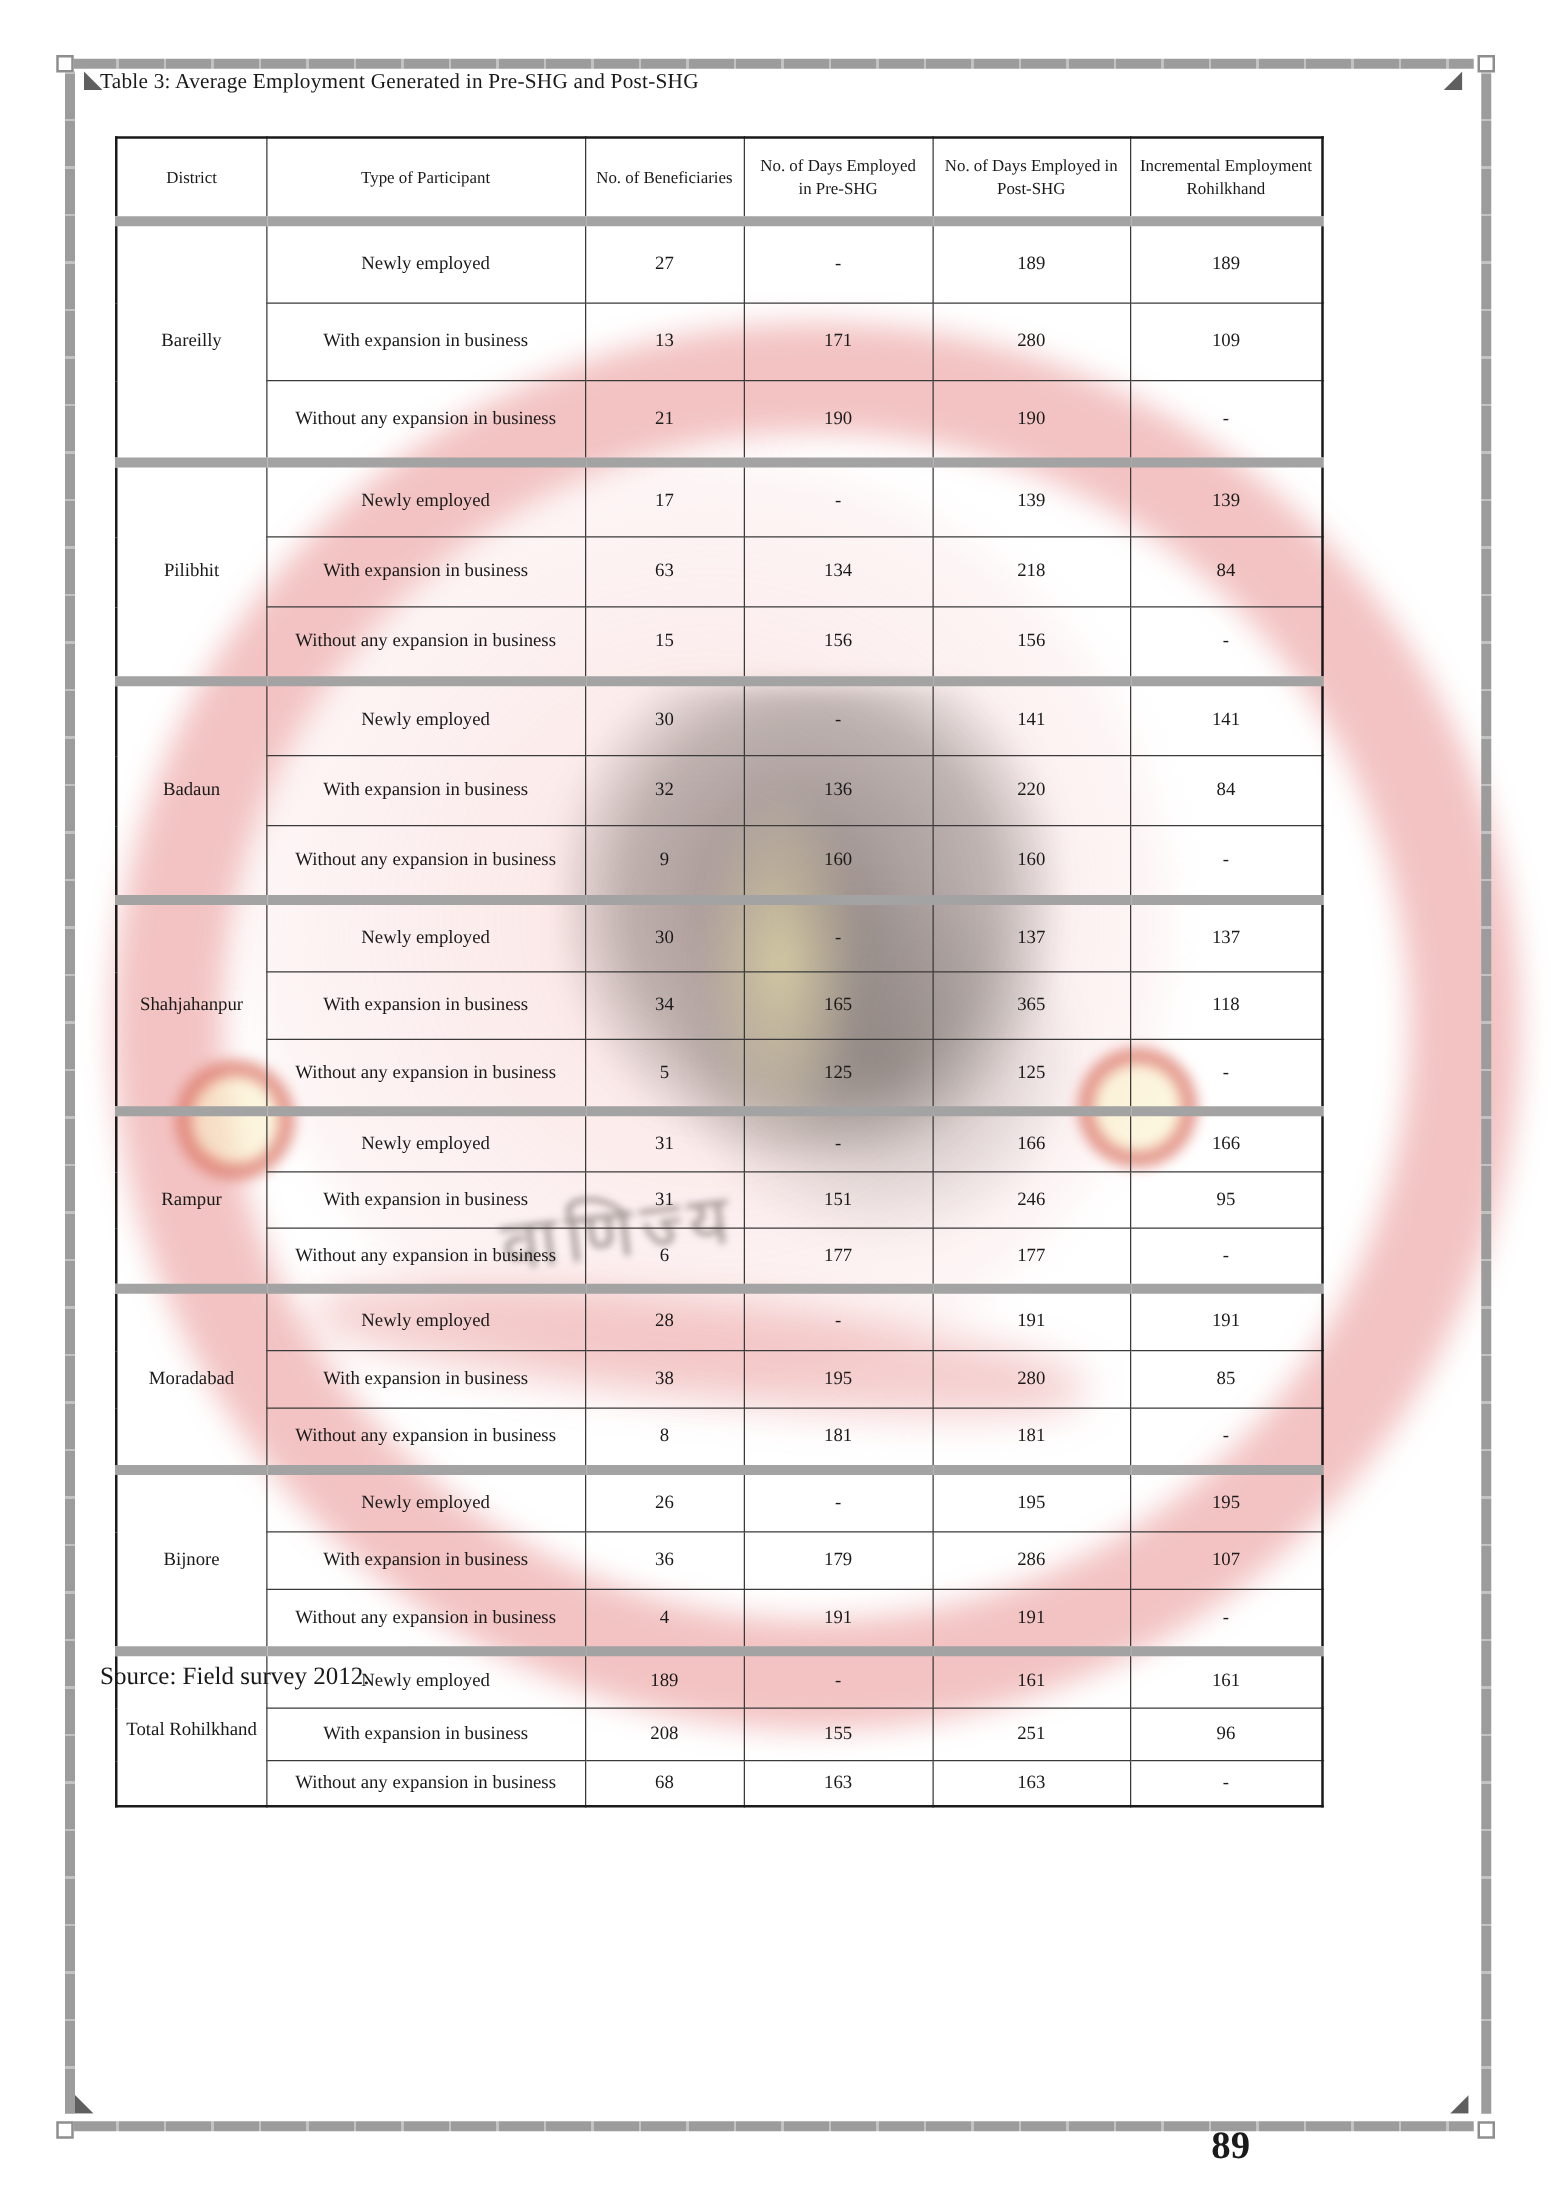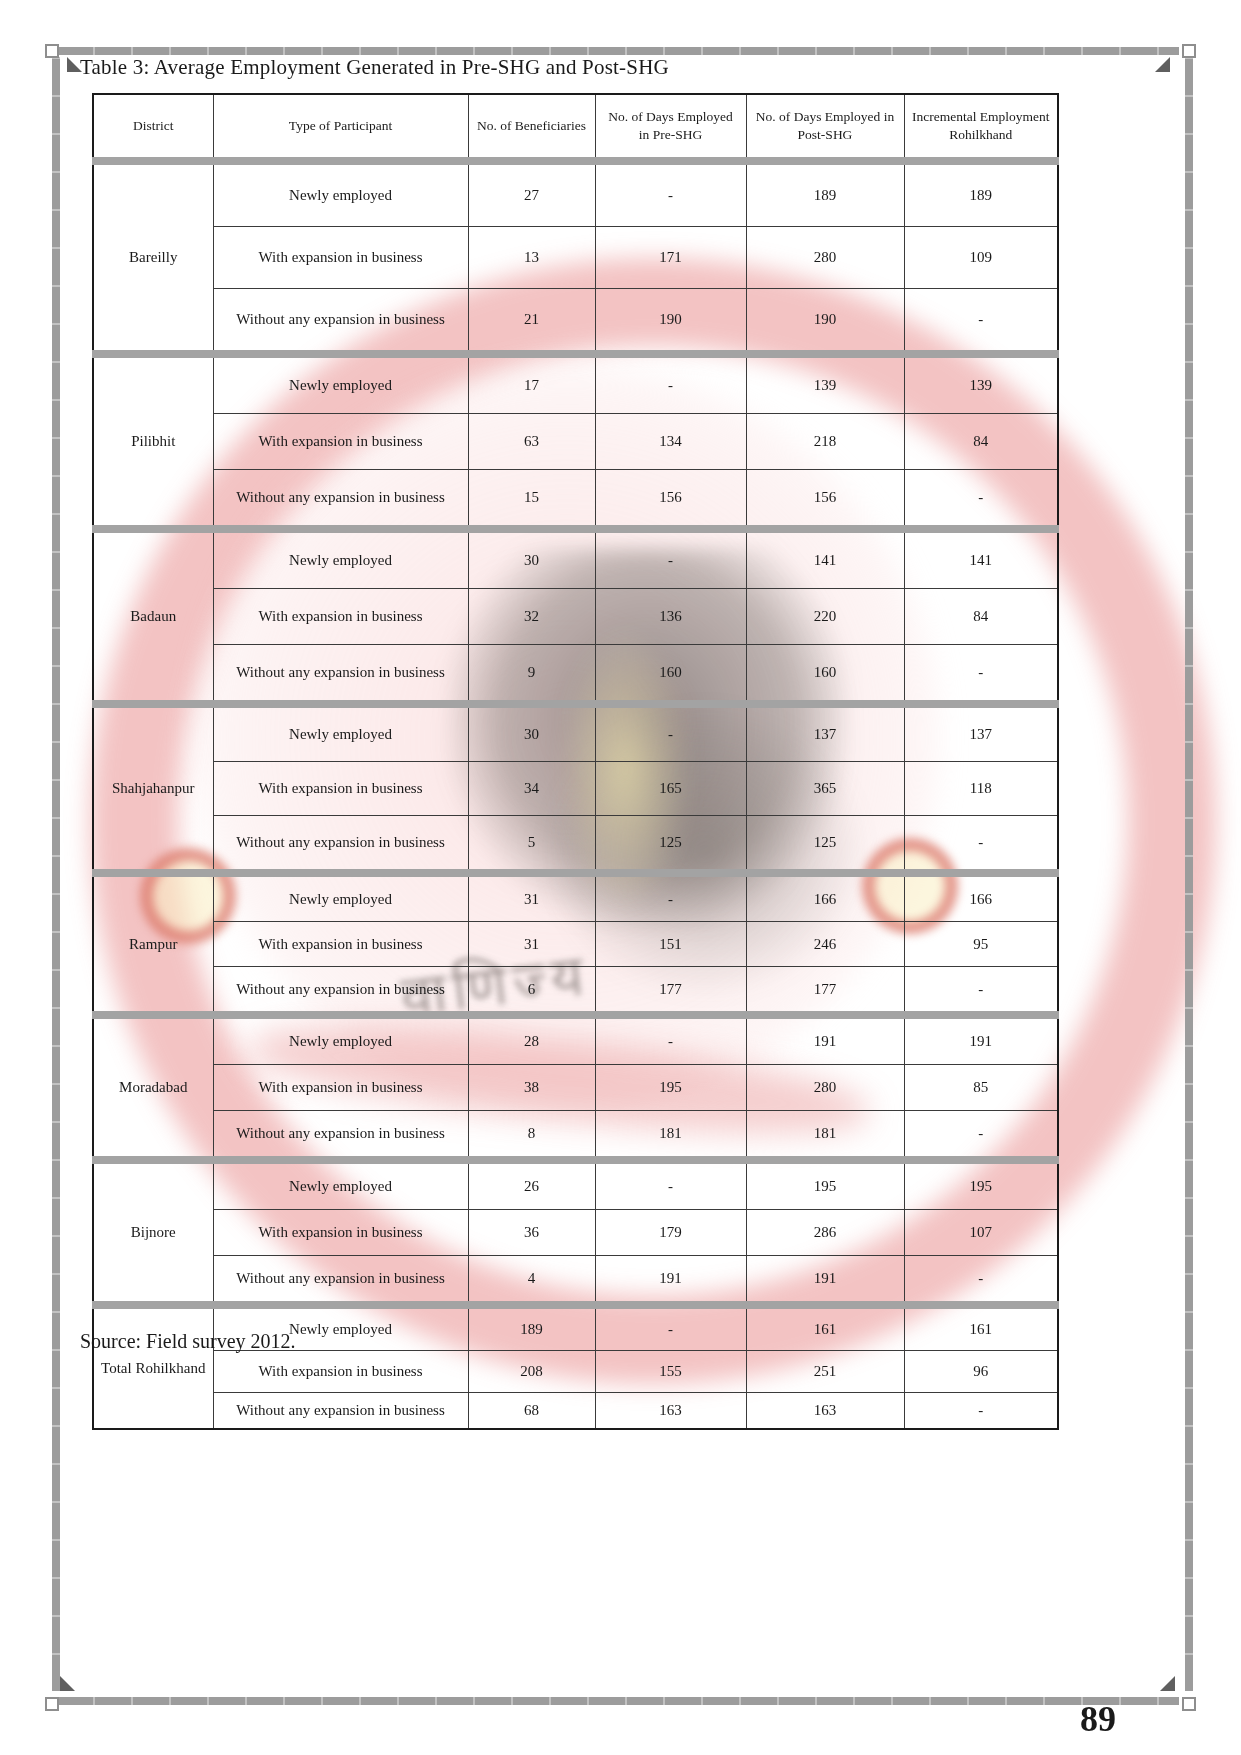--- a/index.html
+++ b/index.html
@@ -9,31 +9,31 @@
   }
   
   .bar{position:absolute;background:repeating-linear-gradient(90deg,#9c9c9c 0 36px,#c2c2c2 36px 38px);}
   .bar.v{background:repeating-linear-gradient(0deg,#9c9c9c 0 36px,#c2c2c2 36px 38px);}
   .corner-sq{position:absolute;width:10px;height:10px;border:2px solid #8e8e8e;background:#fff;}
   .corner-tri{position:absolute;width:15px;height:15px;background:#5f5f5f;}
   
   .wm{position:absolute;z-index:0;pointer-events:none;}
   
   .content{position:absolute;inset:0;z-index:1;}
-  .title{position:absolute;left:80px;top:55px;font-size:21px;letter-spacing:.2px;}
-  table{border-collapse:collapse;table-layout:fixed;position:absolute;left:92px;top:93px;width:965px;background:transparent;}
+  .title{position:absolute;left:80px;top:55px;font-size:17px;letter-spacing:.2px;}
+  table{border-collapse:collapse;table-layout:fixed;position:absolute;left:92px;top:109px;width:965px;background:transparent;}
   th,td{border:1px solid #3a3a3a;text-align:center;vertical-align:middle;padding:2px 6px;background:transparent;}
   table{border:2px solid #1a1a1a;}
   thead th{font-size:13.5px;font-weight:normal;line-height:1.35;height:58px;border-bottom:3px double #1a1a1a;}
   tbody td{font-size:15px;}
   tr.group-start td{border-top:8px solid #a3a3a3;}
   .h60 td{height:57px;} .h54 td{height:51px;} .h52 td{height:49px;}
   .h43 td{height:40px;} .h44 td{height:41px;} .h40 td{height:37px;} .h34 td{height:31px;}
   .source-note{position:absolute;left:80px;top:1330px;font-size:20px;}
-  .page-number{position:absolute;left:1080px;top:1698px;font-size:36px;font-weight:bold;}
+  .page-number{position:absolute;left:969px;top:1698px;font-size:31px;font-weight:bold;}
   .wm-text{position:absolute;font-size:56px;color:rgba(95,85,82,.55);filter:blur(3px);transform:rotate(-7deg);letter-spacing:6px;}
 </style>
 </head>
 <body>
 
 <div class="wm" style="left:0;top:0;width:1241px;height:1755px;">
   <div style="position:absolute;left:90px;top:258px;width:950px;height:950px;border-radius:50%;border:88px solid rgba(219,80,80,.34);filter:blur(12px);"></div>
   <div style="position:absolute;left:195px;top:365px;width:745px;height:745px;border-radius:50%;background:radial-gradient(circle,rgba(248,204,204,.55) 0%,rgba(248,214,214,.3) 60%,rgba(248,214,214,.05) 85%);filter:blur(14px);"></div>
   <div style="position:absolute;left:448px;top:548px;width:400px;height:380px;background:radial-gradient(ellipse at 50% 45%,rgba(68,63,60,.55) 0%,rgba(92,86,80,.38) 52%,rgba(92,86,80,0) 74%);filter:blur(9px);"></div>
   <div style="position:absolute;left:540px;top:700px;width:330px;height:300px;background:radial-gradient(ellipse,rgba(85,80,74,.4) 0%,rgba(85,80,74,0) 70%);filter:blur(10px);"></div>

